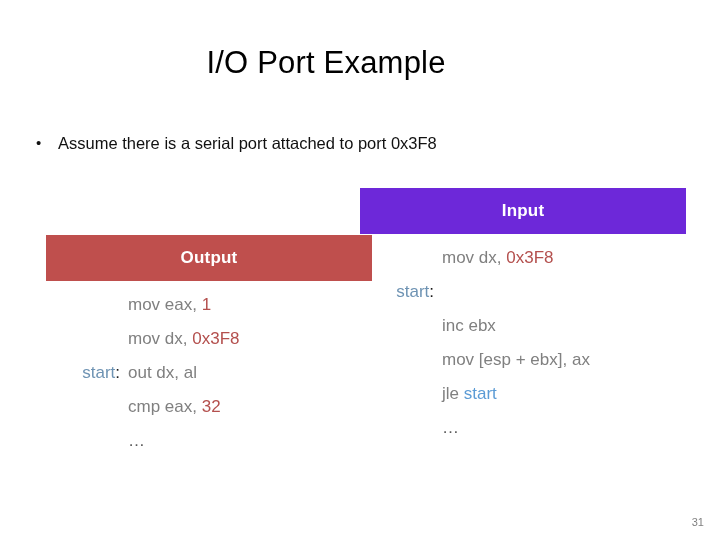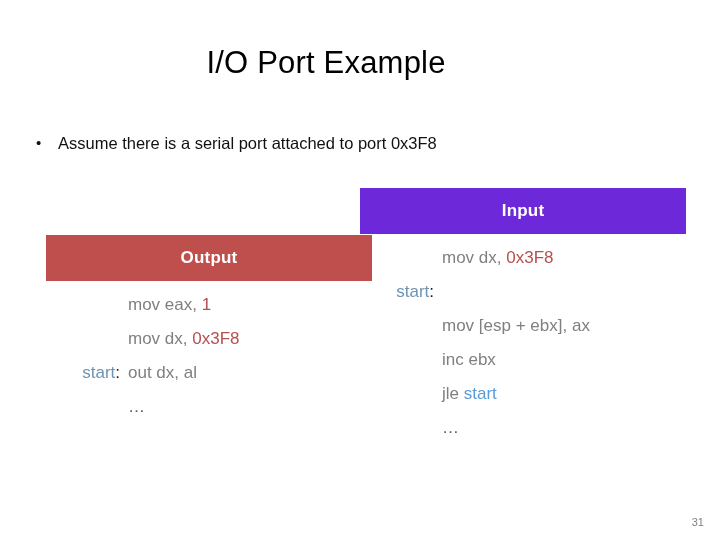--- a/index.html
+++ b/index.html
@@ -140,31 +140,32 @@
   </div>
 
   <div class="code-table">
 
     <div class="col col-output">
       <div class="col-header header-output">Output</div>
       <div class="code-body">
           <div class="code-line"><span class="lbl"></span><span class="instr"><span>mov eax, </span><span class="num">1</span></span></div>
           <div class="code-line"><span class="lbl"></span><span class="instr"><span>mov dx, </span><span class="num">0x3F8</span></span></div>
           <div class="code-line"><span class="lbl"><span class="lbl-name">start</span><span class="lbl-colon">:</span></span><span class="instr"><span>out dx, al</span></span></div>
+          <div class="code-line"><span class="lbl"></span><span class="instr"><span>cmp eax, </span><span class="num">32</span></span></div>
           <div class="code-line"><span class="lbl"></span><span class="instr"><span class="ellipsis">…</span></span></div>
         </div>
     </div>
 
     <div class="col col-input">
       <div class="col-header header-input">Input</div>
       <div class="code-body">
           <div class="code-line"><span class="lbl"></span><span class="instr"><span>mov dx, </span><span class="num">0x3F8</span></span></div>
           <div class="code-line"><span class="lbl"><span class="lbl-name">start</span><span class="lbl-colon">:</span></span></div>
+          <div class="code-line"><span class="lbl"></span><span class="instr"><span>inc ebx</span></span></div>
           <div class="code-line"><span class="lbl"></span><span class="instr"><span>mov [esp + ebx], ax</span></span></div>
-          <div class="code-line"><span class="lbl"></span><span class="instr"><span>inc ebx</span></span></div>
           <div class="code-line"><span class="lbl"></span><span class="instr"><span>jle </span><span class="jlbl">start</span></span></div>
           <div class="code-line"><span class="lbl"></span><span class="instr"><span class="ellipsis">…</span></span></div>
         </div>
     </div>
 
   </div>
 
   <div class="page-number">31</div>
 
 </div>

